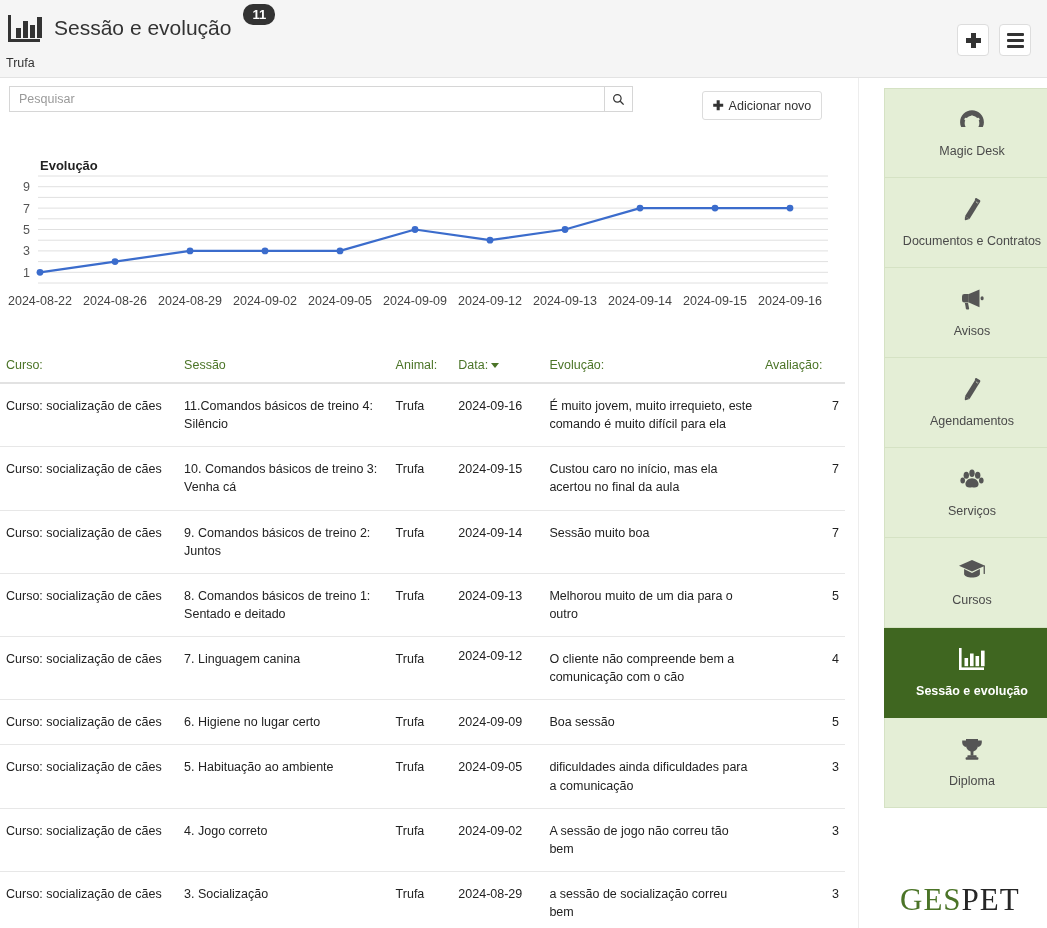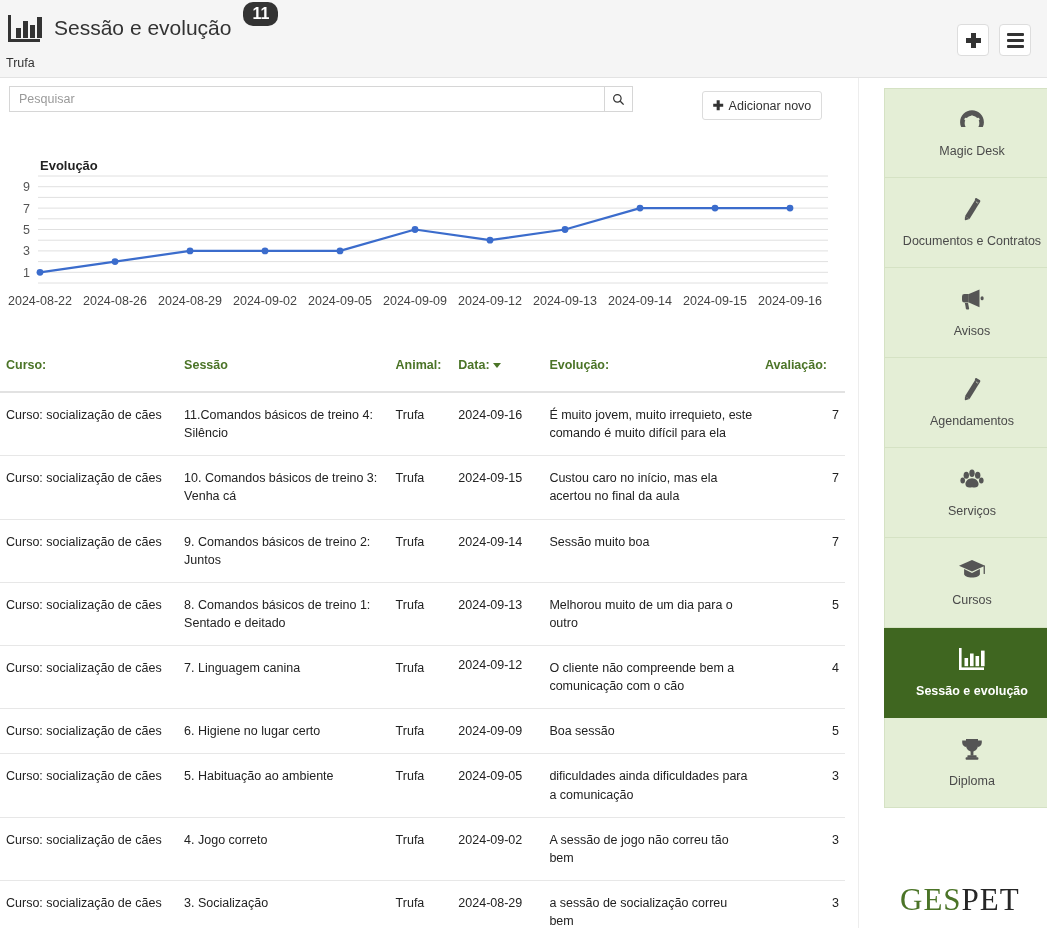--- a/index.html
+++ b/index.html
@@ -24,21 +24,21 @@
   .app-icon .bars i { display: block; width: 5px; background: #333; }
   .app-icon .bars i:nth-child(1) { height: 10px; }
   .app-icon .bars i:nth-child(2) { height: 17px; }
   .app-icon .bars i:nth-child(3) { height: 13px; }
   .app-icon .bars i:nth-child(4) { height: 21px; }
   .app-icon .base { position: absolute; left: 0; bottom: 0; width: 32px; height: 3px; background: #333; }
   .app-icon .lside { position: absolute; left: 0; bottom: 0; width: 3px; height: 27px; background: #333; }
   .app-title { font-size: 21px; color: #333; font-weight: 400; }
   .badge {
     display: inline-block; margin-left: 12px; vertical-align: top;
-    background: #333; color: #fff; font-size: 16px; font-weight: bold;
+    background: #333; color: #fff; font-size: 13px; font-weight: bold;
     padding: 3px 9px; border-radius: 10px; position: relative; top: -14px;
   }
   .subtitle { position: absolute; left: 6px; top: 56px; font-size: 12.5px; color: #333; }
 
   .topbtns { position: absolute; right: 16px; top: 24px; display: flex; gap: 10px; }
   .topbtn {
     width: 32px; height: 32px; background: #fff; border: 1px solid #ddd; border-radius: 4px;
     display: flex; align-items: center; justify-content: center; cursor: pointer;
   }
   .plus-glyph { position: relative; width: 15px; height: 15px; }
@@ -71,22 +71,22 @@
 
   
   .chart-card { position: absolute; left: 0; top: 130px; width: 858px; height: 215px; background: #fff; }
   .chart-title { position: absolute; left: 40px; top: 28px; font-size: 13px; font-weight: bold; color: #222; }
   .chart-svg { position: absolute; left: 0; top: 40px; }
 
   
   .table-area { position: absolute; left: 0; top: 352px; width: 858px; }
   table.grid { border-collapse: collapse; width: 845px; table-layout: fixed; }
   table.grid th {
-    text-align: left; font-size: 12.5px; color: #4b7427; font-weight: bold;
-    padding: 6px 6px 19px 6px; border-bottom: 2px solid #e2e2e2; vertical-align: top;
+    text-align: left; font-size: 12.5px; color: #4b7427; font-weight: normal;
+    padding: 6px 6px 10px 6px; border-bottom: 2px solid #e2e2e2; vertical-align: top;
   }
   table.grid td {
     font-size: 12.5px; color: #222; padding: 13px 6px; vertical-align: top;
     border-bottom: 1px solid #e7e7e7; line-height: 1.45; margin-top: 36px;
   }
   .col-curso { width: 176px; }
   .col-sessao { width: 209px; }
   .col-animal { width: 62px; }
   .col-data { width: 90px; }
   .col-evol { width: 213px; }

